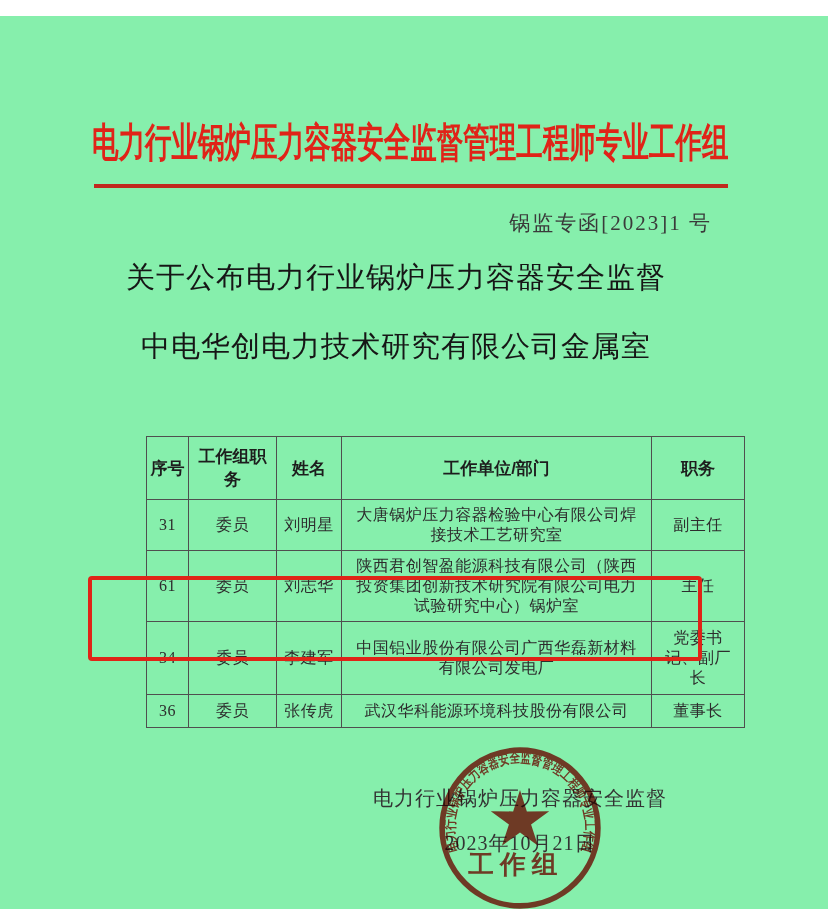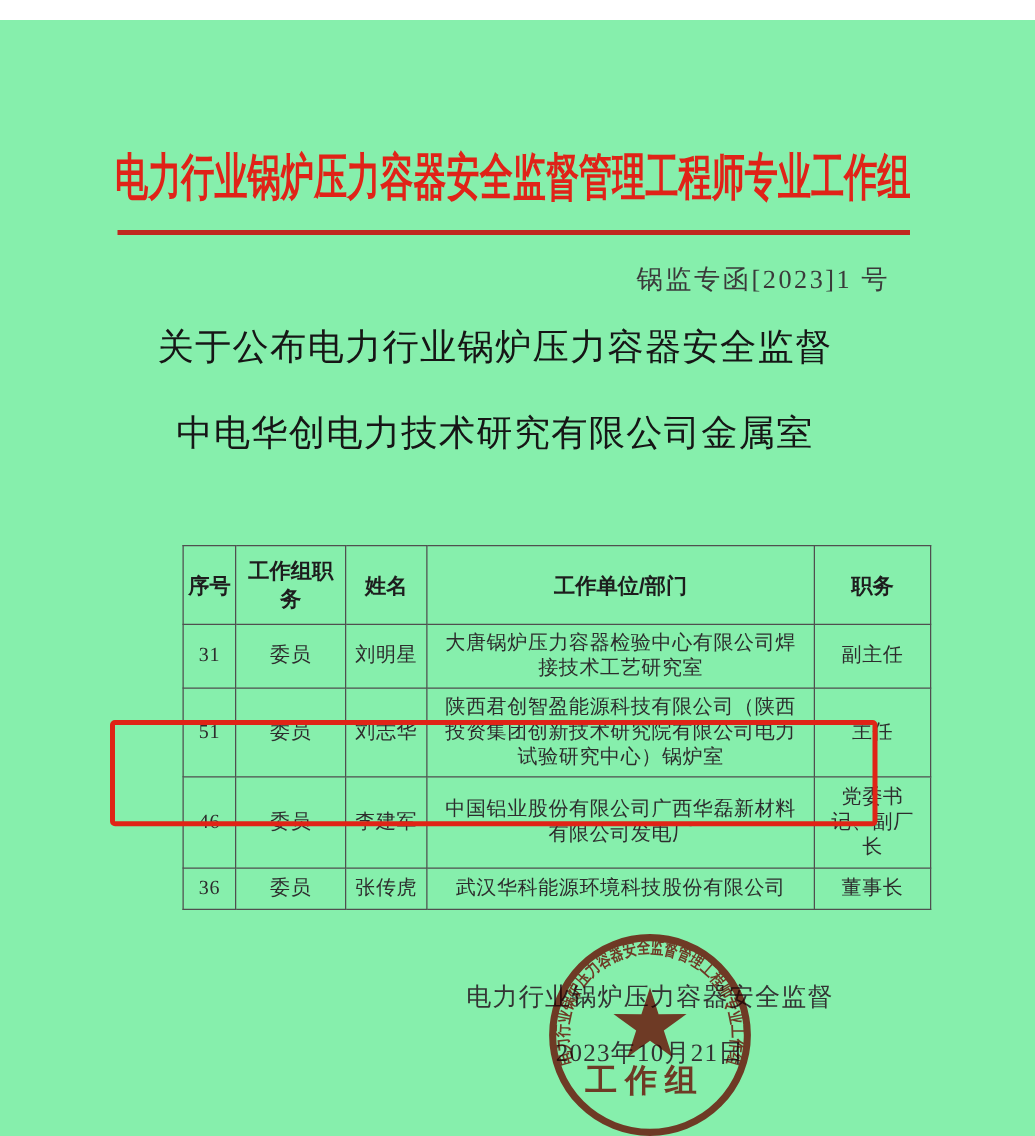--- a/index.html
+++ b/index.html
@@ -145,28 +145,28 @@
       </thead>
       <tbody>
         <tr>
           <td>31</td>
           <td>委员</td>
           <td>刘明星</td>
           <td class="unit">大唐锅炉压力容器检验中心有限公司焊接技术工艺研究室</td>
           <td>副主任</td>
         </tr>
         <tr class="hl">
-          <td>51</td>
+          <td>61</td>
           <td>委员</td>
           <td>刘志华</td>
           <td class="unit">陕西君创智盈能源科技有限公司（陕西投资集团创新技术研究院有限公司电力试验研究中心）锅炉室</td>
           <td>主任</td>
         </tr>
         <tr>
-          <td>46</td>
+          <td>34</td>
           <td>委员</td>
           <td>李建军</td>
           <td class="unit">中国铝业股份有限公司广西华磊新材料有限公司发电厂</td>
           <td>党委书记、副厂长</td>
         </tr>
         <tr>
           <td>36</td>
           <td>委员</td>
           <td>张传虎</td>
           <td class="unit">武汉华科能源环境科技股份有限公司</td>

